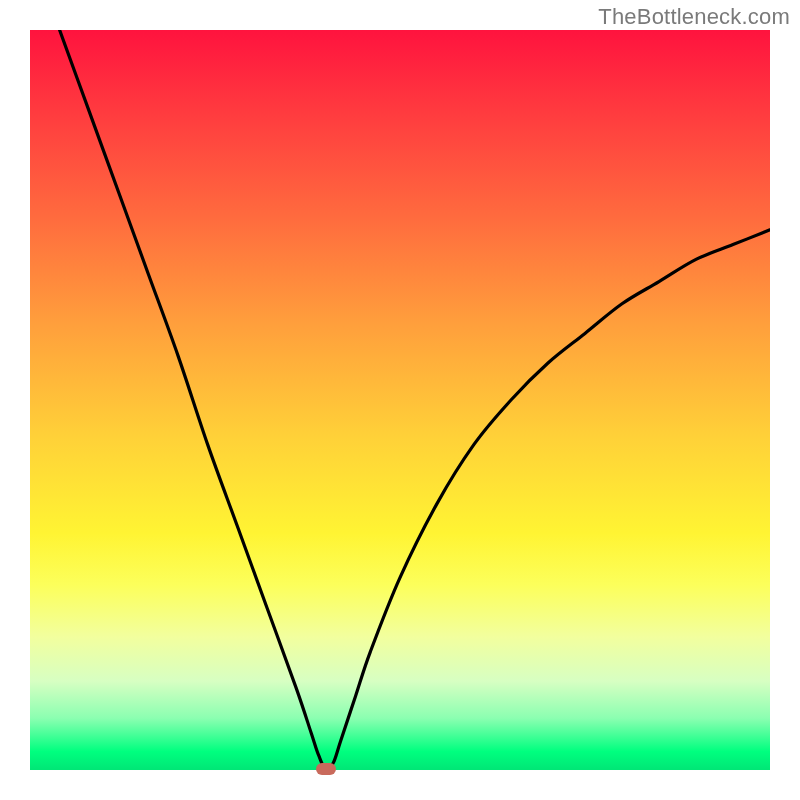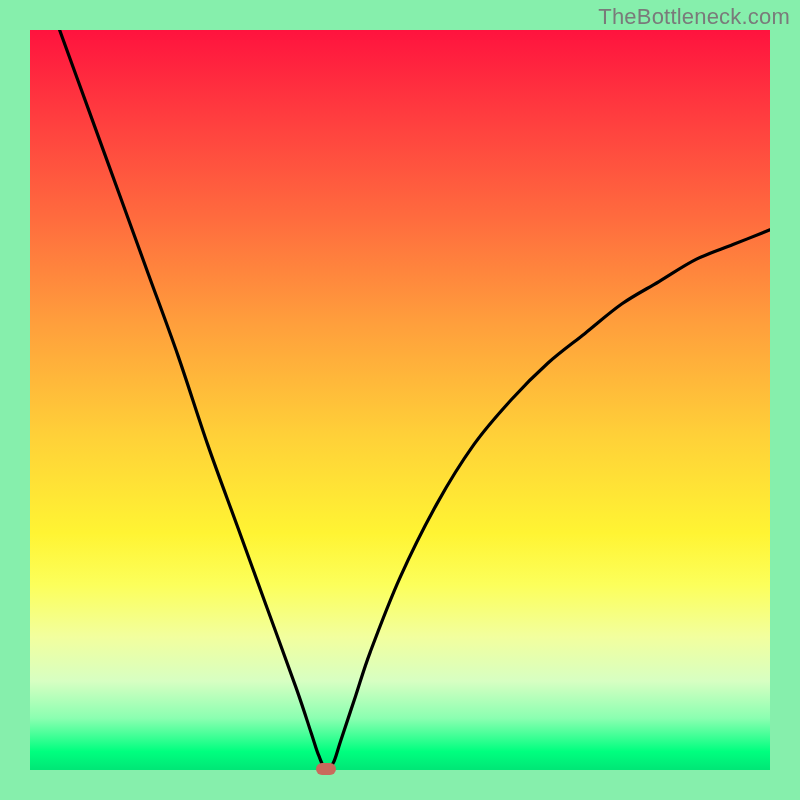--- a/index.html
+++ b/index.html
@@ -10,21 +10,21 @@
     background: #000;
     overflow: hidden;
     font-family: Arial, Helvetica, sans-serif;
   }
   .frame {
     position: absolute;
     left: 0;
     top: 0;
     width: 800px;
     height: 800px;
-    background: #86efac;
+    background: #ffffff;
   }
   .watermark {
     position: absolute;
     top: 4px;
     right: 10px;
     color: #7a7a7a;
     font-size: 22px;
     font-weight: 500;
     letter-spacing: 0.2px;
     z-index: 50;

